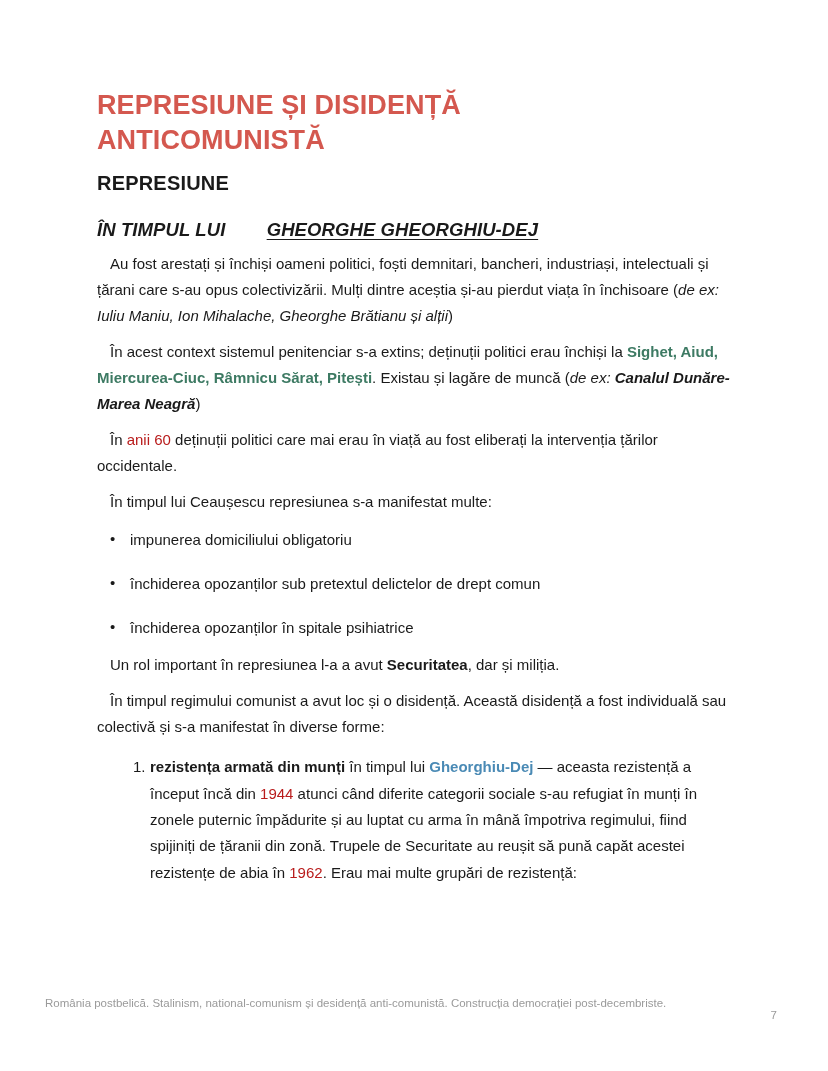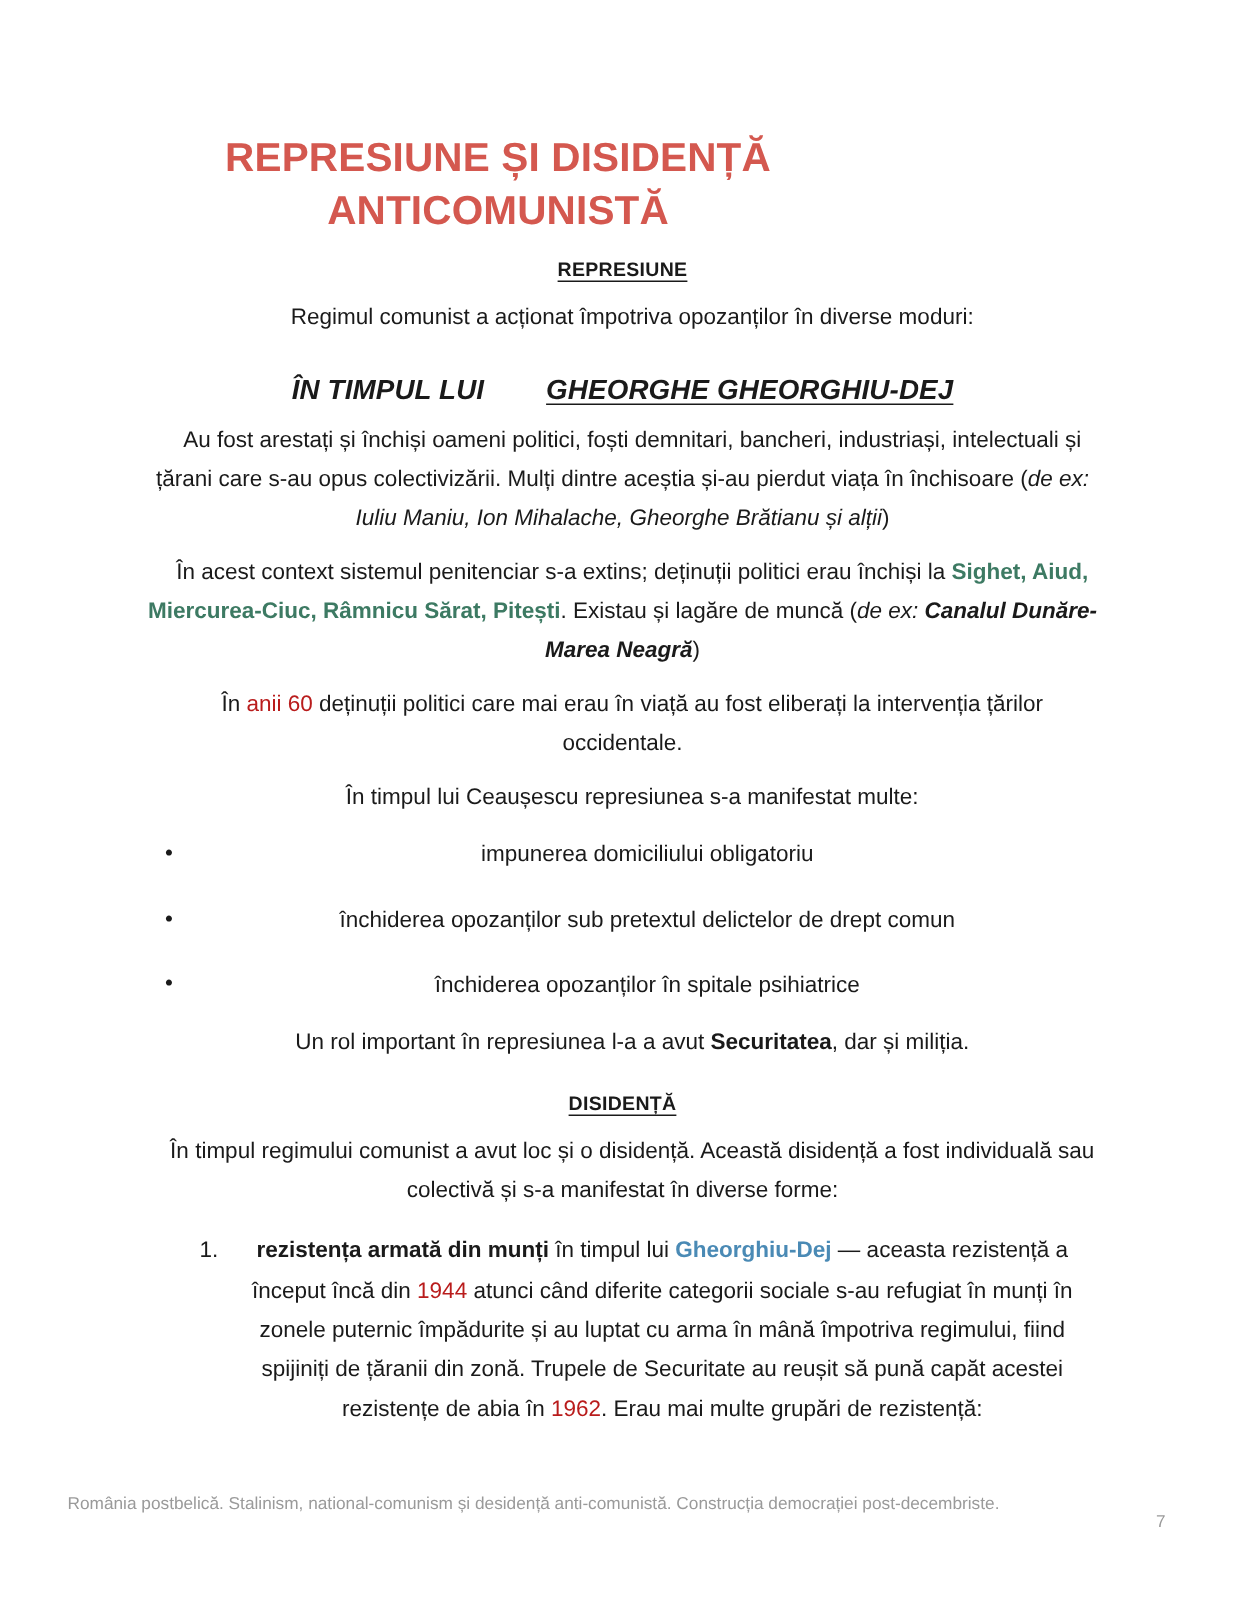--- a/index.html
+++ b/index.html
@@ -16,21 +16,20 @@
     overflow: hidden;
   }
 
   .page {
     position: absolute;
     left: 0; top: 0;
     width: 828px;
     height: 946px;
     box-sizing: border-box;
     padding: 0;
-    text-align: center;
   }
 
   .content {
     position: absolute;
     left: 97px;
     top: 88px;
     width: 636px;
   }
 
   
@@ -39,23 +38,22 @@
     font-size: 27px;
     font-weight: bold;
     line-height: 1.30;
     letter-spacing: 0.1px;
     margin: 0 0 14px 0;
     max-width: 470px;
   }
 
   
   .sub-head {
-    font-size: 13px;
+    font-size: 20px;
     font-weight: bold;
-    text-decoration: underline;
     text-underline-offset: 3px;
     margin: 0 0 12px 0;
     letter-spacing: 0.2px;
   }
 
   
   .sec-head {
     font-size: 18.5px;
     font-weight: bold;
     font-style: italic;
@@ -148,42 +146,40 @@
 <body>
 
 <div class="page">
 
   <div class="content">
 
     <h1 class="doc-title">REPRESIUNE ȘI DISIDENȚĂ ANTICOMUNISTĂ</h1>
 
     <h2 class="sub-head">REPRESIUNE</h2>
 
-    <p class="para">Regimul comunist a acționat împotriva opozanților în diverse moduri:</p>
 
     <h3 class="sec-head"><span>ÎN TIMPUL LUI </span><span class="u">GHEORGHE GHEORGHIU-DEJ</span></h3>
 
     <p class="para"><span>Au fost arestați și închiși oameni politici, foști demnitari, bancheri, industriași, intelectuali și țărani care s-au opus colectivizării. Mulți dintre aceștia și-au pierdut viața în închisoare (</span><span class="ital">de ex: Iuliu Maniu, Ion Mihalache, Gheorghe Brătianu și alții</span><span>)</span></p>
 
     <p class="para"><span>În acest context sistemul penitenciar s-a extins; deținuții politici erau închiși la </span><span class="green">Sighet, Aiud, Miercurea-Ciuc, Râmnicu Sărat, Pitești</span><span>. Existau și lagăre de muncă (</span><span class="ital">de ex: </span><span class="ital bold">Canalul Dunăre-Marea Neagră</span><span>)</span></p>
 
     <p class="para"><span>În </span><span class="red">anii 60</span><span> deținuții politici care mai erau în viață au fost eliberați la intervenția țărilor occidentale.</span></p>
 
 
     <p class="para">În timpul lui Ceaușescu represiunea s-a manifestat multe:</p>
 
     <ul class="blist">
       <li>impunerea domiciliului obligatoriu</li>
       <li>închiderea opozanților sub pretextul delictelor de drept comun</li>
       <li>închiderea opozanților în spitale psihiatrice</li>
     </ul>
 
     <p class="para"><span>Un rol important în represiunea l-a a avut </span><span class="bold">Securitatea</span><span>, dar și miliția.</span></p>
 
-    <h2 class="sub-head" style="margin-top:20px;">DISIDENȚĂ</h2>
 
     <p class="para">În timpul regimului comunist a avut loc și o disidență. Această disidență a fost individuală sau colectivă și s-a manifestat în diverse forme:</p>
 
     <ol class="nlist">
       <li><span class="bold">rezistența armată din munți</span><span> în timpul lui </span><span class="blue">Gheorghiu-Dej</span><span> — aceasta rezistență a început încă din </span><span class="red">1944</span><span> atunci când diferite categorii sociale s-au refugiat în munți în zonele puternic împădurite și au luptat cu arma în mână împotriva regimului, fiind spijiniți de țăranii din zonă. Trupele de Securitate au reușit să pună capăt acestei rezistențe de abia în </span><span class="red">1962</span><span>. Erau mai multe grupări de rezistență:</span></li>
     </ol>
 
   </div>
 
   <div class="footer">

